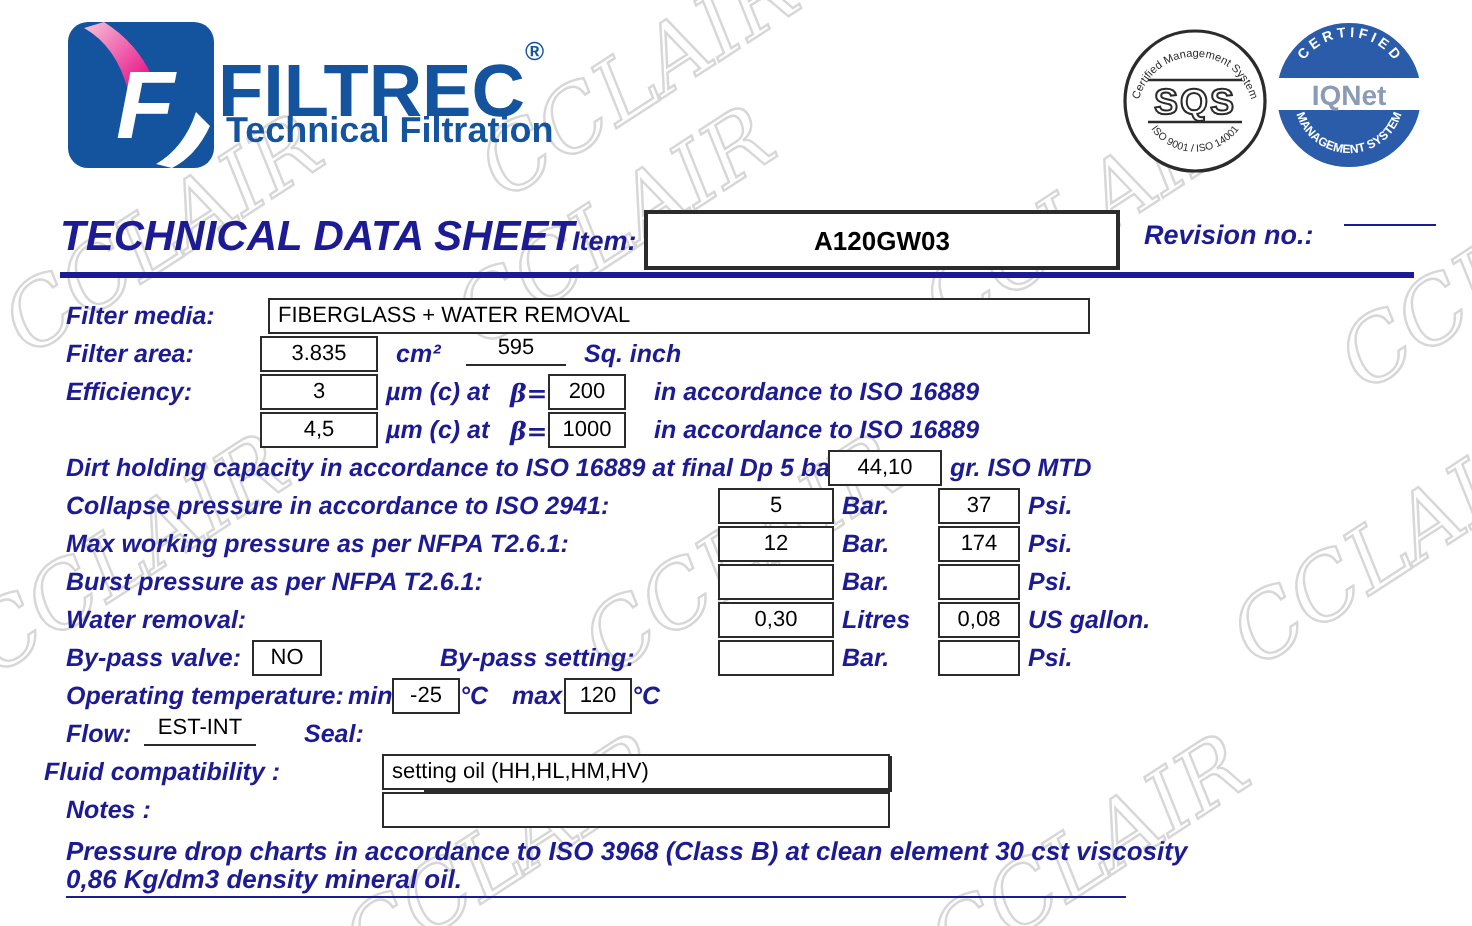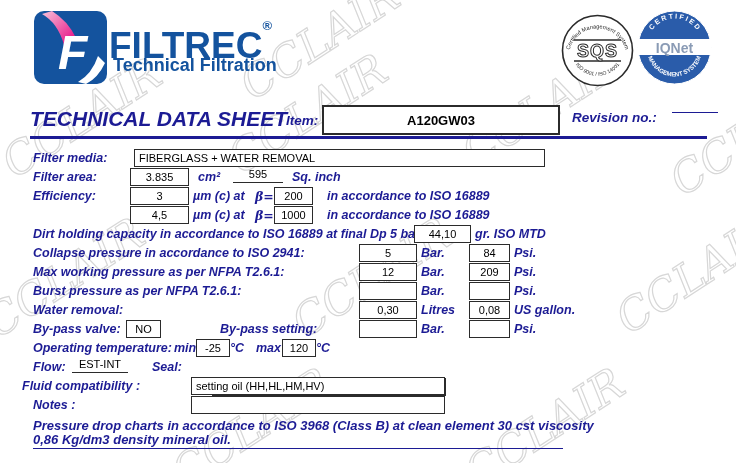--- a/index.html
+++ b/index.html
@@ -118,27 +118,27 @@
 <div class="box" style="left:274px;top:206px;width:37px;">1000</div>
 <div class="lbl" style="left:327px;top:208px;">in accordance to ISO 16889</div>
 
 <div class="lbl" style="left:33px;top:227px;">Dirt holding capacity in accordance to ISO 16889 at final Dp 5 bar:</div>
 <div class="box" style="left:414px;top:225px;width:55px;">44,10</div>
 <div class="lbl" style="left:475px;top:227px;">gr.  ISO MTD</div>
 
 <div class="lbl" style="left:33px;top:246px;">Collapse pressure in accordance to ISO 2941:</div>
 <div class="box" style="left:359px;top:244px;width:56px;">5</div>
 <div class="lbl" style="left:421px;top:246px;">Bar.</div>
-<div class="box" style="left:469px;top:244px;width:39px;">84</div>
+<div class="box" style="left:469px;top:244px;width:39px;">37</div>
 <div class="lbl" style="left:514px;top:246px;">Psi.</div>
 
 <div class="lbl" style="left:33px;top:265px;">Max working pressure as per NFPA T2.6.1:</div>
 <div class="box" style="left:359px;top:263px;width:56px;">12</div>
 <div class="lbl" style="left:421px;top:265px;">Bar.</div>
-<div class="box" style="left:469px;top:263px;width:39px;">209</div>
+<div class="box" style="left:469px;top:263px;width:39px;">174</div>
 <div class="lbl" style="left:514px;top:265px;">Psi.</div>
 
 <div class="lbl" style="left:33px;top:284px;">Burst pressure as per NFPA T2.6.1:</div>
 <div class="box" style="left:359px;top:282px;width:56px;"></div>
 <div class="lbl" style="left:421px;top:284px;">Bar.</div>
 <div class="box" style="left:469px;top:282px;width:39px;"></div>
 <div class="lbl" style="left:514px;top:284px;">Psi.</div>
 
 <div class="lbl" style="left:33px;top:303px;">Water removal:</div>
 <div class="box" style="left:359px;top:301px;width:56px;">0,30</div>

